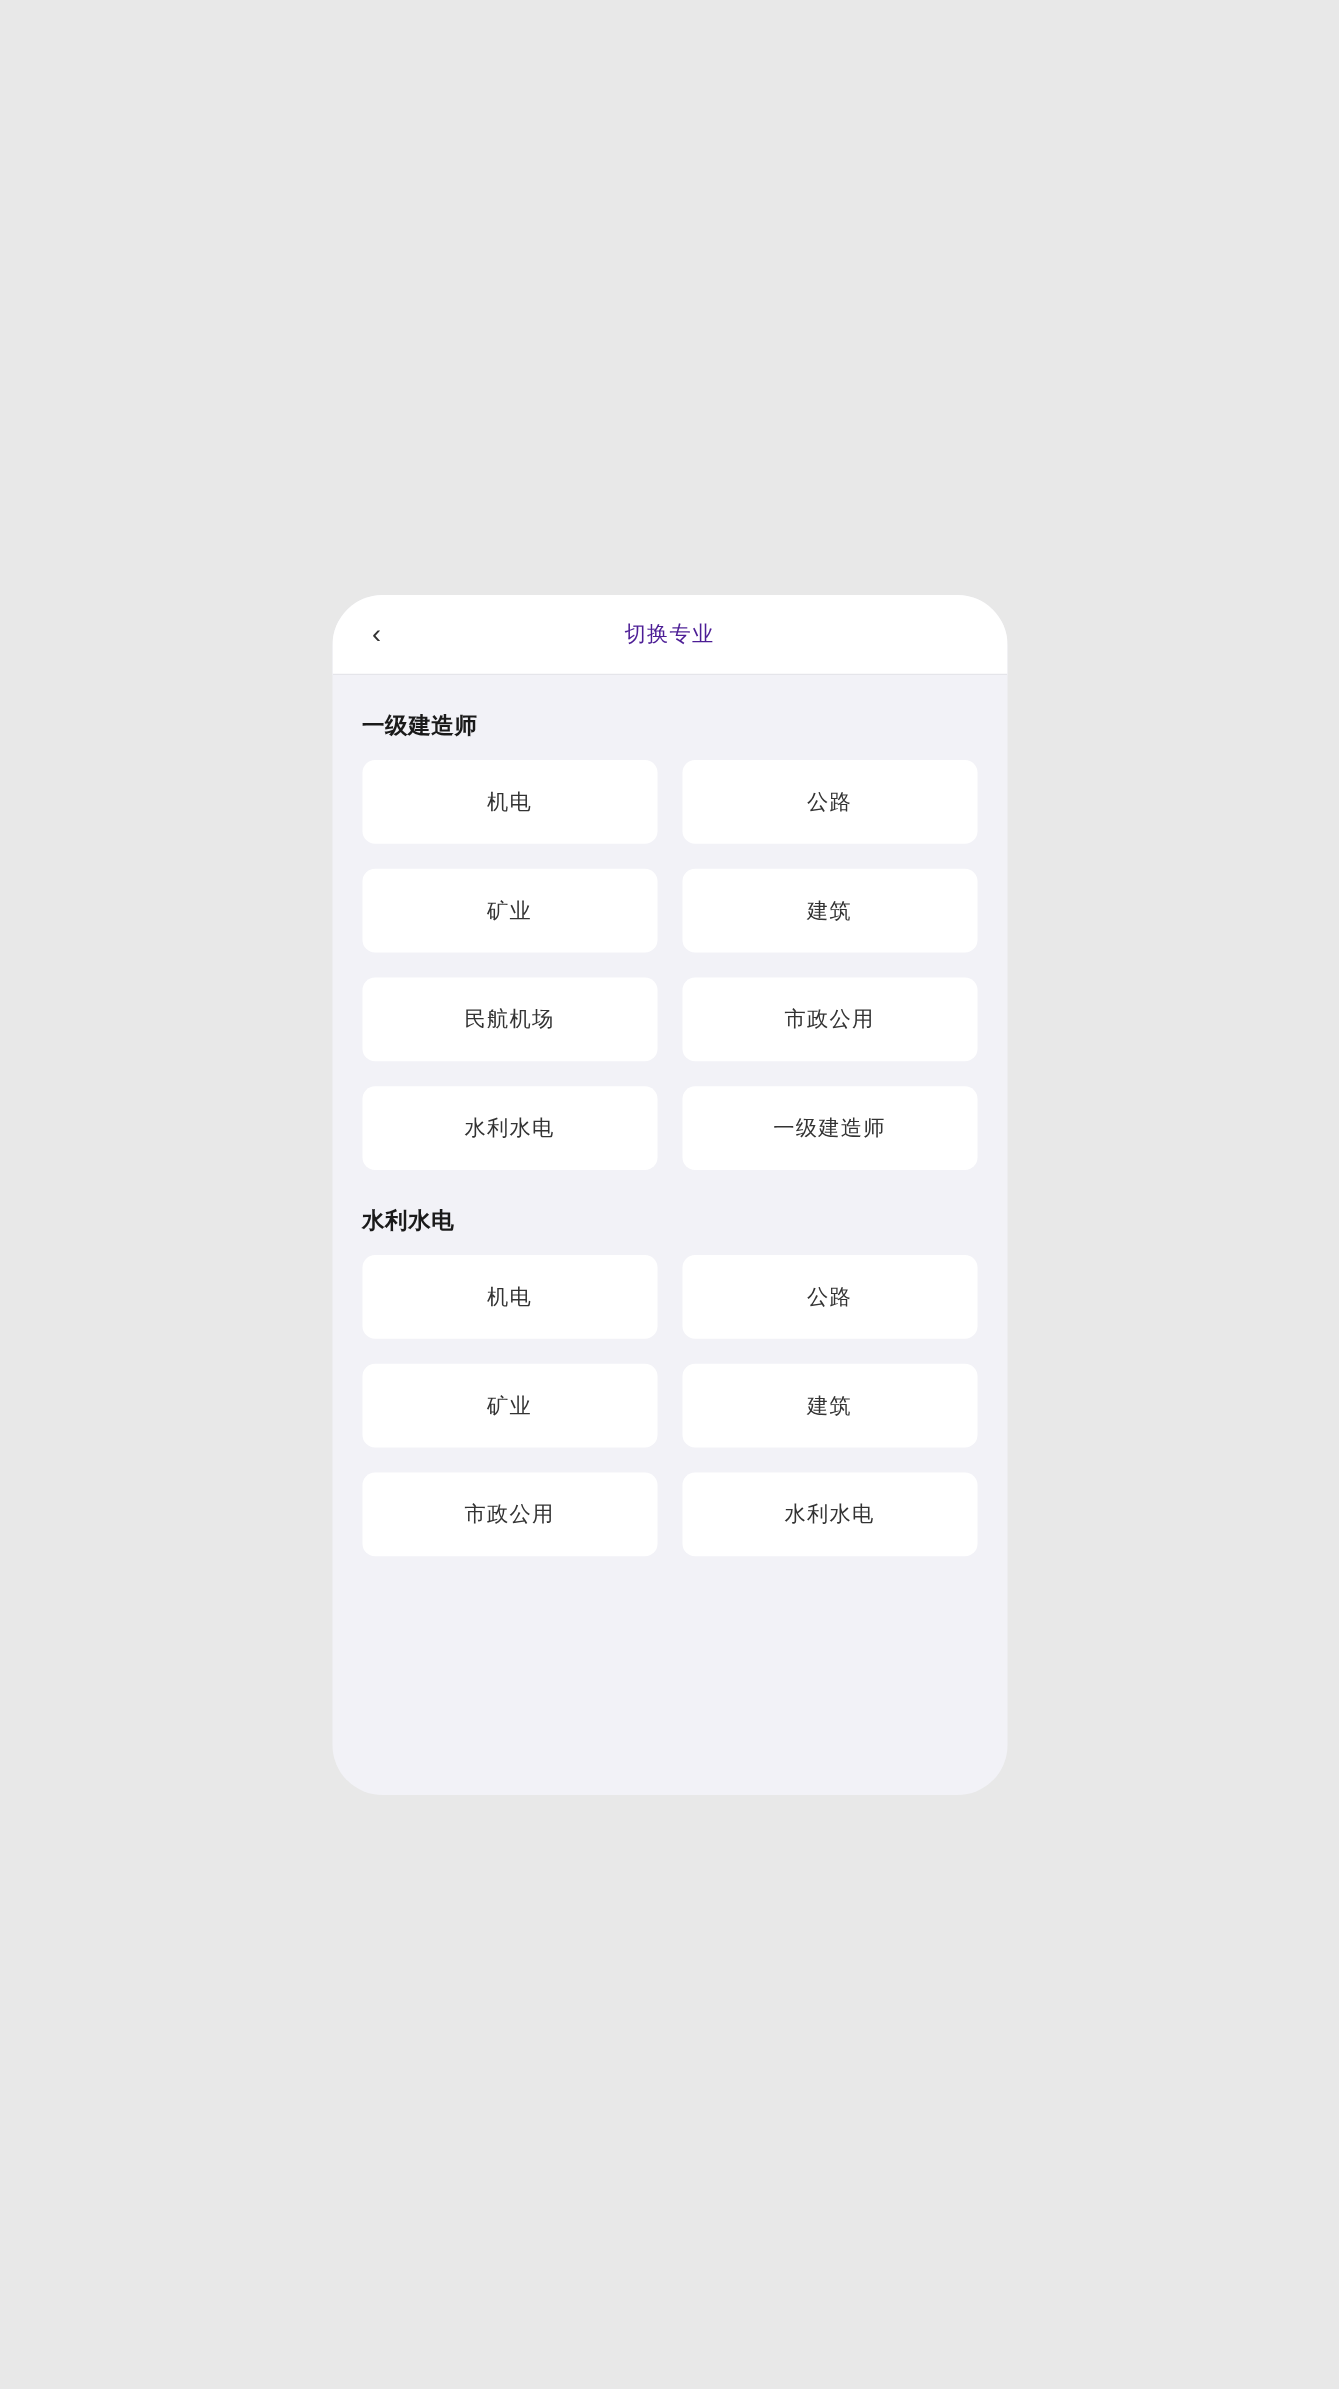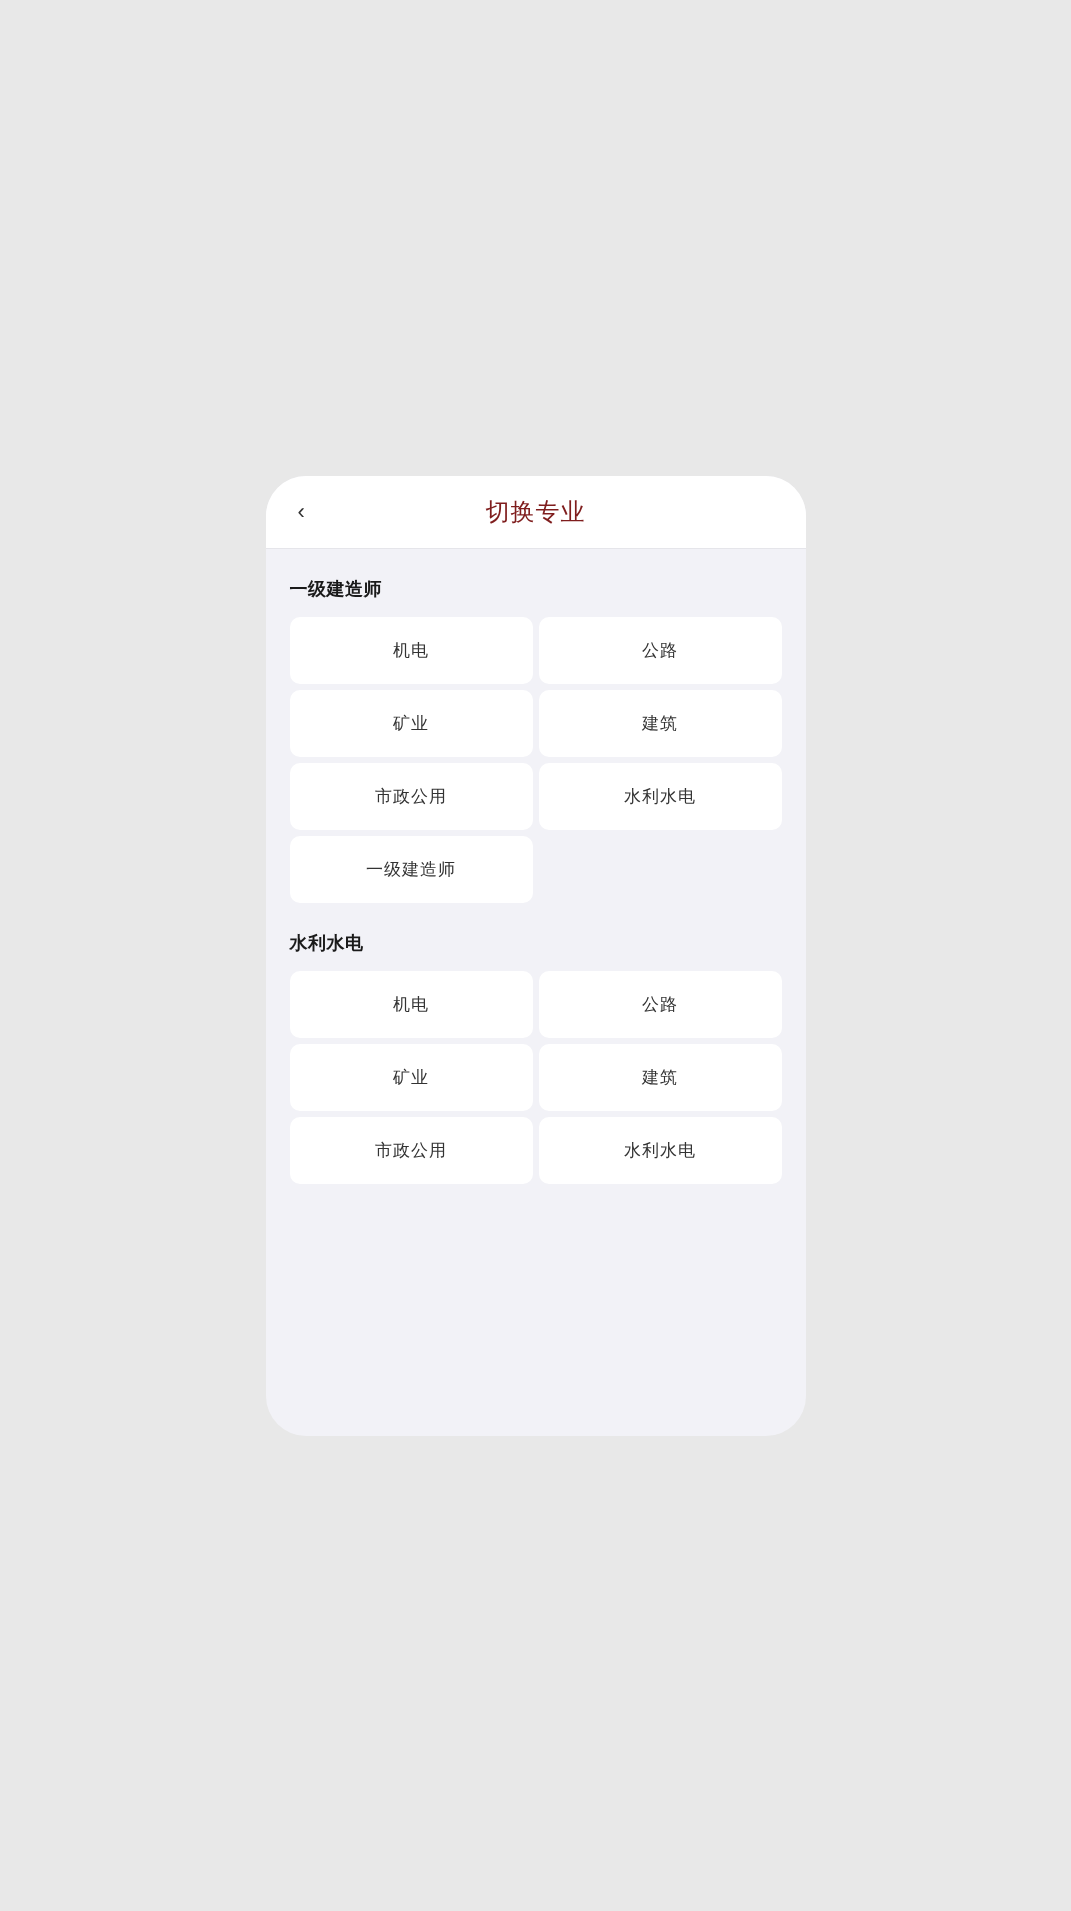--- a/index.html
+++ b/index.html
@@ -44,23 +44,23 @@
       font-size: 22px;
       color: #333;
       cursor: pointer;
       font-weight: 300;
       background: none;
       border: none;
       padding: 4px 8px;
     }
 
     .header-title {
-      font-size: 24px;
+      font-size: 17px;
       font-weight: 500;
-      color: #7f1d1d;
+      color: #4c1d95;
       letter-spacing: 1px;
     }
 
     .content {
       padding: 0 24px;
     }
 
     .section {
       margin-top: 28px;
     }
@@ -70,21 +70,21 @@
       font-weight: 600;
       color: #1a1a1a;
       margin-bottom: 16px;
       letter-spacing: 0.5px;
       margin-top: 24px;
     }
 
     .grid {
       display: grid;
       grid-template-columns: 1fr 1fr;
-      gap: 6px;
+      gap: 20px;
     }
 
     .grid-item {
       background-color: #ffffff;
       border-radius: 10px;
       padding: 22px 16px;
       text-align: center;
       font-size: 17px;
       color: #333333;
       cursor: pointer;
@@ -105,20 +105,21 @@
 
   <div class="content">
 
   <div class="section">
         <div class="section-title">一级建造师</div>
         <div class="grid">
           <button class="grid-item">机电</button>
           <button class="grid-item">公路</button>
           <button class="grid-item">矿业</button>
           <button class="grid-item">建筑</button>
+          <button class="grid-item">民航机场</button>
           <button class="grid-item">市政公用</button>
           <button class="grid-item">水利水电</button>
           <button class="grid-item">一级建造师</button>
         </div>
       </div>
       <div class="section">
         <div class="section-title">水利水电</div>
         <div class="grid">
           <button class="grid-item">机电</button>
           <button class="grid-item">公路</button>

